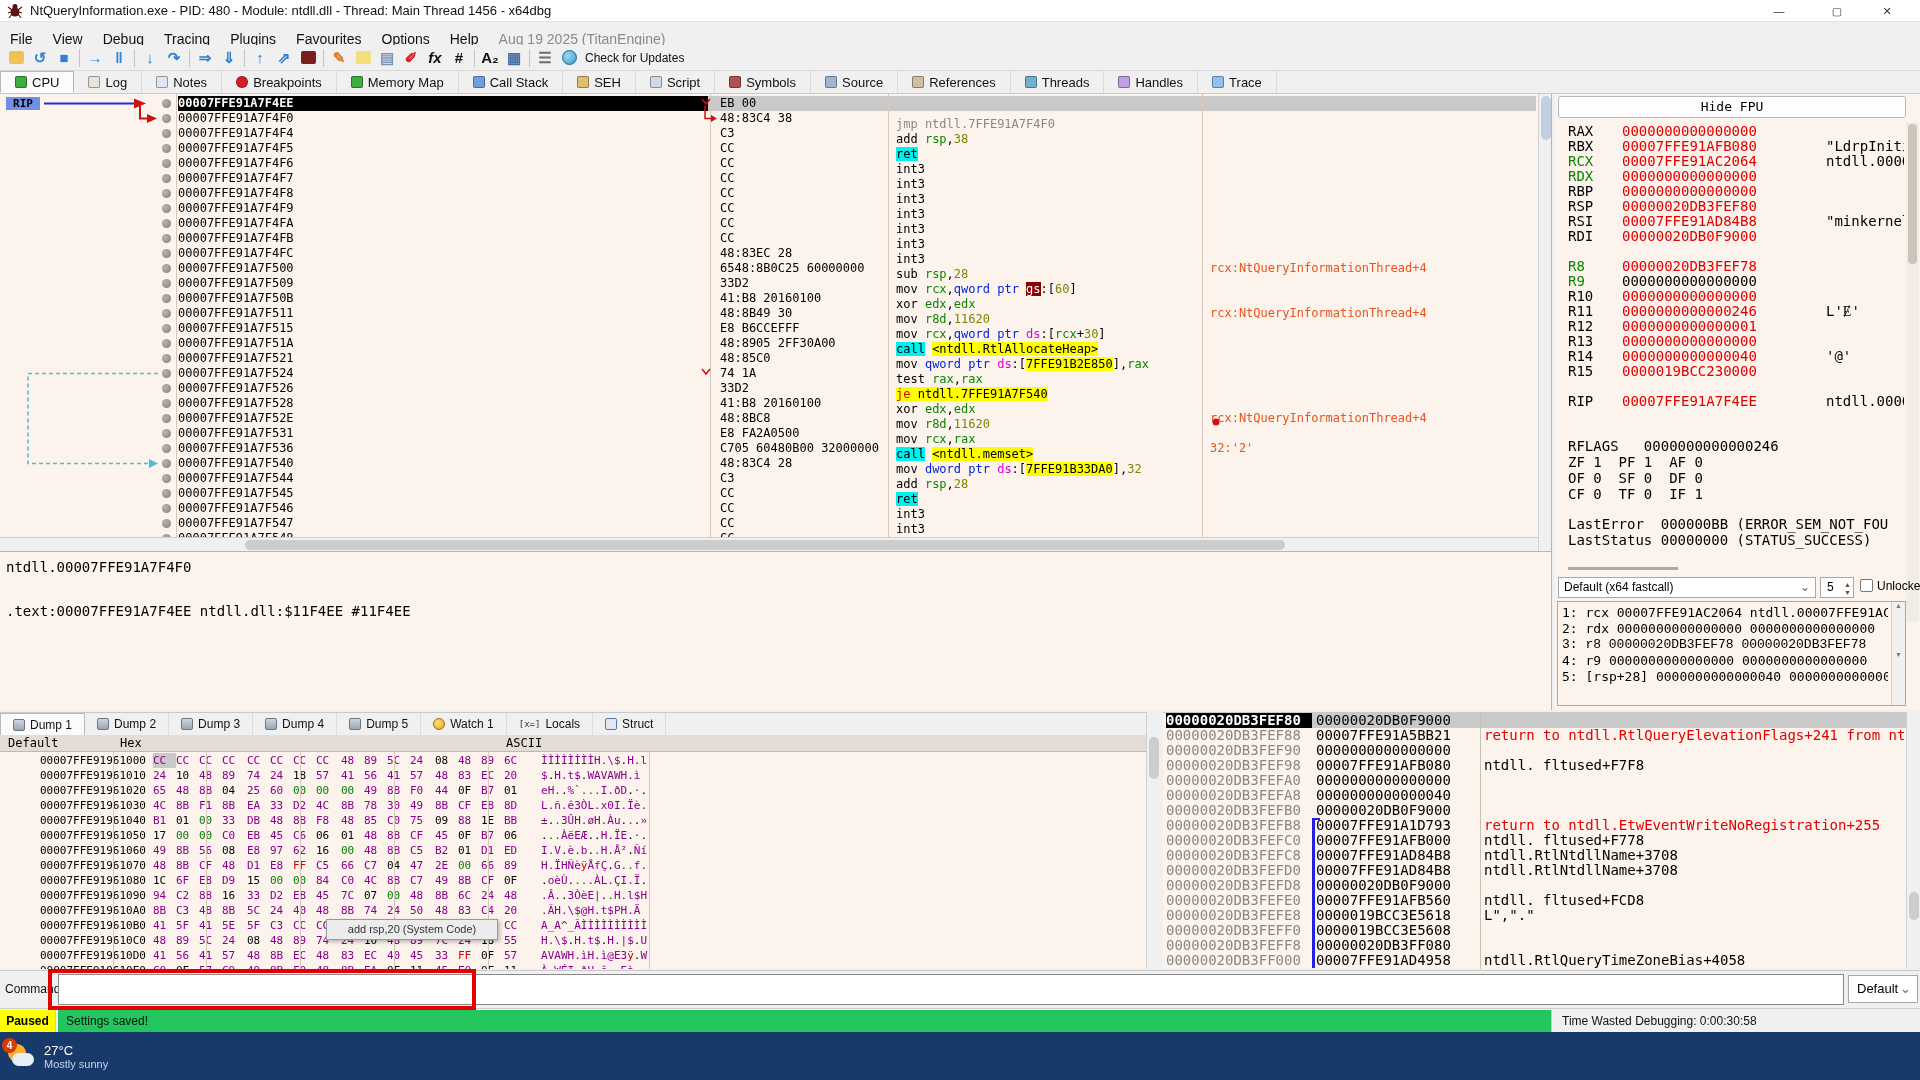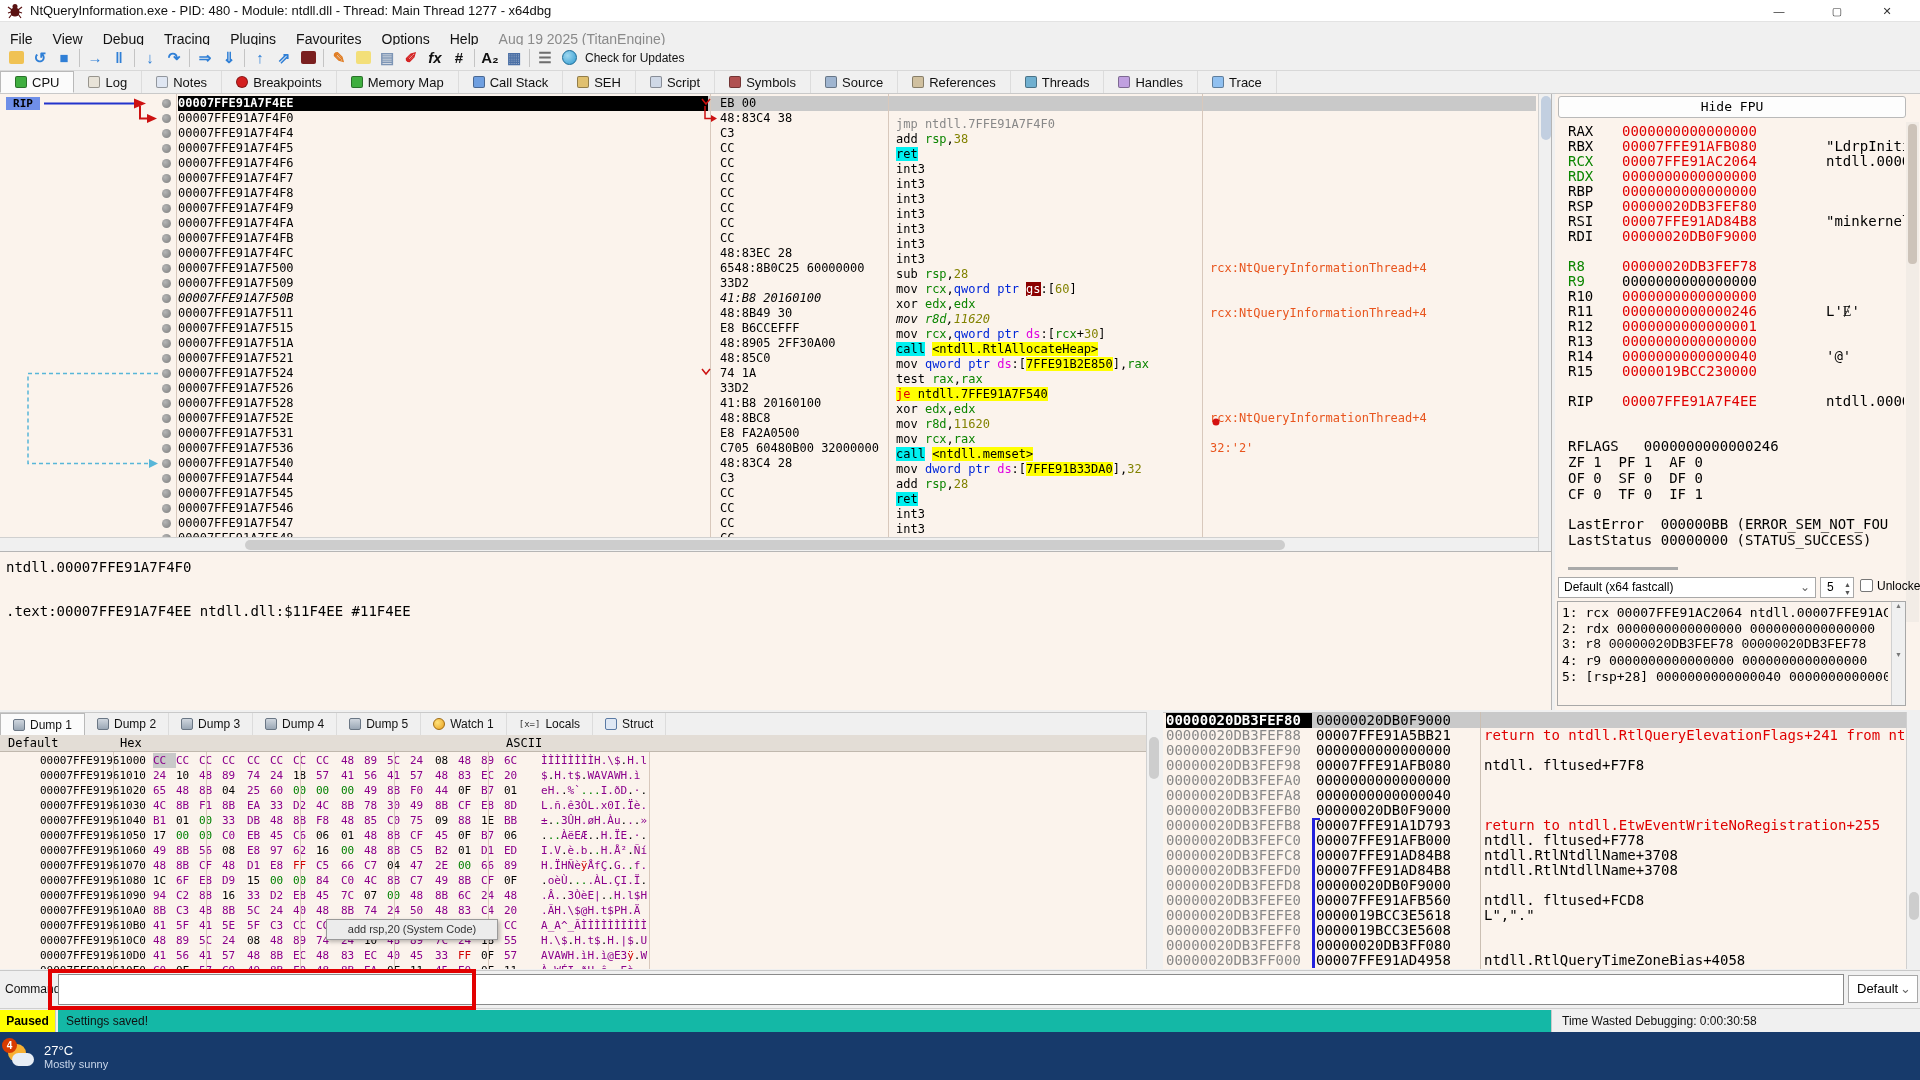--- a/index.html
+++ b/index.html
@@ -112,21 +112,21 @@
   
   #cmdbar { left:0; top:970px; width:1920px; height:38px; background:#f0f0f0; border-top:1px solid #c9c9c9; }
   #cmd-label { left:5px; top:11px; font-size:12px; color:#111; }
   #cmd-input { left:58px; top:3px; width:1786px; height:31px; background:#fff; border:1px solid #8a8a8a; }
   #cmd-text { left:72px; top:4px; font:21px/30px "DejaVu Sans Mono",monospace; color:#000; }
   #cmd-redbox { left:48px; top:-2px; width:428px; height:41px; border:4px solid #e20000; z-index:6; }
   #cmd-combo { left:1848px; top:4px; width:70px; height:28px; background:#fff; border:1px solid #a8a8a8; font:13px/26px "Liberation Sans",sans-serif; padding-left:8px; color:#000; }
   
   #statusbar { left:0; top:1008px; width:1920px; height:24px; background:#f0f0f0; border-top:1px solid #cfcfcf; }
   #st-paused { left:0; top:1px; width:56px; height:22px; background:#ffff00; color:#000; font:bold 12px/22px "Liberation Sans",sans-serif; text-align:center; border-right:1px solid #c9c9c9; }
-  #st-msg { left:58px; top:1px; width:1494px; height:22px; font:12px/22px "Liberation Sans",sans-serif; color:#111; padding-left:8px; border-right:1px solid #c9c9c9; background:#14b8a6; }
+  #st-msg { left:58px; top:1px; width:1494px; height:22px; font:12px/22px "Liberation Sans",sans-serif; color:#111; padding-left:8px; border-right:1px solid #c9c9c9; background:#22c55e; }
   #st-time { left:1554px; top:1px; width:366px; height:22px; font:12px/22px "Liberation Sans",sans-serif; color:#111; padding-left:8px; }
   
   #taskbar { left:0; top:1032px; width:1920px; height:48px; background:#173a6b; display:block; color:#fff; }
   #weather { left:4px; top:4px; width:180px; height:40px; display:flex; align-items:center; gap:8px; }
   #weather-badge { position:absolute; left:-2px; top:-2px; width:15px; height:15px; background:#d83b01; border-radius:50%; color:#fff; font:bold 10px/15px "Liberation Sans",sans-serif; text-align:center; z-index:2; }
   #weather-ic { position:relative; width:32px; height:32px; }
   #sun { position:absolute; left:4px; top:4px; width:18px; height:18px; border-radius:50%; background:#f8b133; }
   #cloudw { position:absolute; left:8px; top:13px; width:22px; height:13px; border-radius:8px; background:#e8eef5; }
   #w-temp { font-size:13px; color:#fff; }
   #w-desc { font-size:11px; color:#c9d6ea; }
@@ -134,21 +134,21 @@
 </style>
 </head>
 <body>
 
 <div id="titlebar" class="abs">
   <svg class="abs" width="18" height="18" style="left:6px;top:2px">
     <circle cx="9" cy="10" r="4.5" fill="#5a1212"></circle>
       <circle cx="9" cy="4.5" r="2.5" fill="#5a1212"></circle>
     <path d="M2 5 L6 8 M2 11 L5 10 M3 16 L6 12 M16 5 L12 8 M16 11 L13 10 M15 16 L12 12" stroke="#5a1212" stroke-width="1.2" fill="none"></path>
   </svg>
-  <span id="title-text" class="abs">NtQueryInformation.exe - PID: 480 - Module: ntdll.dll - Thread: Main Thread 1277 - x64dbg</span>
+  <span id="title-text" class="abs">NtQueryInformation.exe - PID: 480 - Module: ntdll.dll - Thread: Main Thread 1456 - x64dbg</span>
   <span class="winbtn abs" style="right:116px">—</span>
   <span class="winbtn abs" style="right:58px">▢</span>
   <span class="winbtn abs" style="right:8px">✕</span>
 </div>
 
 <div id="menubar" class="abs"><span class="menu-item"><u>F</u>ile</span><span class="menu-item"><u>V</u>iew</span><span class="menu-item"><u>D</u>ebug</span><span class="menu-item">Traci<u>n</u>g</span><span class="menu-item"><u>P</u>lugins</span><span class="menu-item">Favour<u>i</u>tes</span><span class="menu-item"><u>O</u>ptions</span><span class="menu-item"><u>H</u>elp</span><span id="build-info">Aug 19 2025 (TitanEngine)</span></div>
 <div id="toolbar" class="abs">
     <span class="tb-icon">
       <span class="tb-box" style="background: rgb(240, 194, 83);"></span>
     </span>
@@ -255,21 +255,21 @@
       <div class="drow" style="top: 47px;"><span class="bp-dot"></span><span class="addr">00007FFE91A7F4F5</span><span class="bytes">CC</span><span class="dis"><span class="t-mn">int3</span></span></div>
       <div class="drow" style="top: 62px;"><span class="bp-dot"></span><span class="addr">00007FFE91A7F4F6</span><span class="bytes">CC</span><span class="dis"><span class="t-mn">int3</span></span></div>
       <div class="drow" style="top: 77px;"><span class="bp-dot"></span><span class="addr">00007FFE91A7F4F7</span><span class="bytes">CC</span><span class="dis"><span class="t-mn">int3</span></span></div>
       <div class="drow" style="top: 92px;"><span class="bp-dot"></span><span class="addr">00007FFE91A7F4F8</span><span class="bytes">CC</span><span class="dis"><span class="t-mn">int3</span></span></div>
       <div class="drow" style="top: 107px;"><span class="bp-dot"></span><span class="addr">00007FFE91A7F4F9</span><span class="bytes">CC</span><span class="dis"><span class="t-mn">int3</span></span></div>
       <div class="drow" style="top: 122px;"><span class="bp-dot"></span><span class="addr">00007FFE91A7F4FA</span><span class="bytes">CC</span><span class="dis"><span class="t-mn">int3</span></span></div>
       <div class="drow" style="top: 137px;"><span class="bp-dot"></span><span class="addr">00007FFE91A7F4FB</span><span class="bytes">CC</span><span class="dis"><span class="t-mn">int3</span></span></div>
       <div class="drow" style="top: 152px;"><span class="bp-dot"></span><span class="addr">00007FFE91A7F4FC</span><span class="bytes">48:83EC 28</span><span class="dis"><span class="t-mn">sub </span><span class="t-reg">rsp</span><span class="t-mn">,</span><span class="t-num">28</span></span></div>
       <div class="drow" style="top: 167px;"><span class="bp-dot"></span><span class="addr">00007FFE91A7F500</span><span class="bytes">6548:8B0C25 60000000</span><span class="dis"><span class="t-mn">mov </span><span class="t-reg">rcx</span><span class="t-mn">,</span><span class="t-ptr">qword ptr </span><span class="t-segb">gs</span><span class="t-mn">:[</span><span class="t-num">60</span><span class="t-mn">]</span></span><span class="cmt">rcx:NtQueryInformationThread+4</span></div>
       <div class="drow" style="top: 182px;"><span class="bp-dot"></span><span class="addr">00007FFE91A7F509</span><span class="bytes">33D2</span><span class="dis"><span class="t-mn">xor </span><span class="t-reg">edx</span><span class="t-mn">,</span><span class="t-reg">edx</span></span></div>
-      <div class="drow" style="top: 197px; font-style: italic;"><span class="bp-dot"></span><span class="addr">00007FFE91A7F50B</span><span class="bytes">41:B8 20160100</span><span class="dis"><span class="t-mn">mov </span><span class="t-reg">r8d</span><span class="t-mn">,</span><span class="t-num">11620</span></span></div>
+      <div class="drow" style="top: 197px;"><span class="bp-dot"></span><span class="addr">00007FFE91A7F50B</span><span class="bytes">41:B8 20160100</span><span class="dis"><span class="t-mn">mov </span><span class="t-reg">r8d</span><span class="t-mn">,</span><span class="t-num">11620</span></span></div>
       <div class="drow" style="top: 212px;"><span class="bp-dot"></span><span class="addr">00007FFE91A7F511</span><span class="bytes">48:8B49 30</span><span class="dis"><span class="t-mn">mov </span><span class="t-reg">rcx</span><span class="t-mn">,</span><span class="t-ptr">qword ptr </span><span class="t-seg">ds</span><span class="t-mn">:[</span><span class="t-reg">rcx</span><span class="t-mn">+</span><span class="t-num">30</span><span class="t-mn">]</span></span><span class="cmt">rcx:NtQueryInformationThread+4</span></div>
       <div class="drow" style="top: 227px;"><span class="bp-dot"></span><span class="addr">00007FFE91A7F515</span><span class="bytes">E8 B6CCEFFF</span><span class="dis"><span class="t-cyan">call</span><span class="t-mn"> </span><span class="t-yel">&lt;ntdll.RtlAllocateHeap&gt;</span></span></div>
       <div class="drow" style="top: 242px;"><span class="bp-dot"></span><span class="addr">00007FFE91A7F51A</span><span class="bytes">48:8905 2FF30A00</span><span class="dis"><span class="t-mn">mov </span><span class="t-ptr">qword ptr </span><span class="t-seg">ds</span><span class="t-mn">:[</span><span class="t-yel">7FFE91B2E850</span><span class="t-mn">]</span><span class="t-mn">,</span><span class="t-reg">rax</span></span></div>
       <div class="drow" style="top: 257px;"><span class="bp-dot"></span><span class="addr">00007FFE91A7F521</span><span class="bytes">48:85C0</span><span class="dis"><span class="t-mn">test </span><span class="t-reg">rax</span><span class="t-mn">,</span><span class="t-reg">rax</span></span></div>
       <div class="drow" style="top: 272px;"><span class="bp-dot"></span><span class="addr">00007FFE91A7F524</span><span class="bytes">74 1A</span><span class="dis"><span class="t-jred">je</span><span class="t-yel"> ntdll.7FFE91A7F540</span></span></div>
       <div class="drow" style="top: 287px;"><span class="bp-dot"></span><span class="addr">00007FFE91A7F526</span><span class="bytes">33D2</span><span class="dis"><span class="t-mn">xor </span><span class="t-reg">edx</span><span class="t-mn">,</span><span class="t-reg">edx</span></span></div>
       <div class="drow" style="top: 302px;"><span class="bp-dot"></span><span class="addr">00007FFE91A7F528</span><span class="bytes">41:B8 20160100</span><span class="dis"><span class="t-mn">mov </span><span class="t-reg">r8d</span><span class="t-mn">,</span><span class="t-num">11620</span></span></div>
       <div class="drow" style="top: 317px;"><span class="bp-dot"></span><span class="addr">00007FFE91A7F52E</span><span class="bytes">48:8BC8</span><span class="dis"><span class="t-mn">mov </span><span class="t-reg">rcx</span><span class="t-mn">,</span><span class="t-reg">rax</span></span><span class="cmt">rcx:NtQueryInformationThread+4</span></div>
       <div class="drow" style="top: 332px;"><span class="bp-dot"></span><span class="addr">00007FFE91A7F531</span><span class="bytes">E8 FA2A0500</span><span class="dis"><span class="t-cyan">call</span><span class="t-mn"> </span><span class="t-yel">&lt;ntdll.memset&gt;</span></span></div>
       <div class="drow" style="top: 347px;"><span class="bp-dot"></span><span class="addr">00007FFE91A7F536</span><span class="bytes">C705 60480B00 32000000</span><span class="dis"><span class="t-mn">mov </span><span class="t-ptr">dword ptr </span><span class="t-seg">ds</span><span class="t-mn">:[</span><span class="t-yel">7FFE91B33DA0</span><span class="t-mn">]</span><span class="t-mn">,</span><span class="t-num">32</span></span><span class="cmt">32:'2'</span></div>

